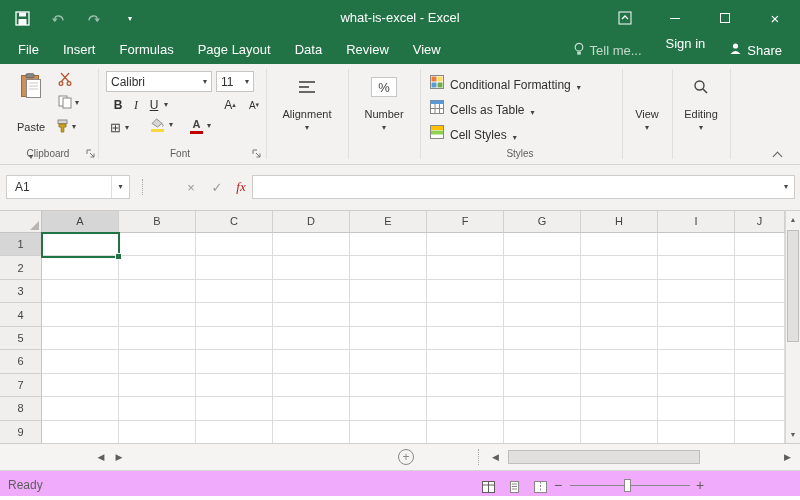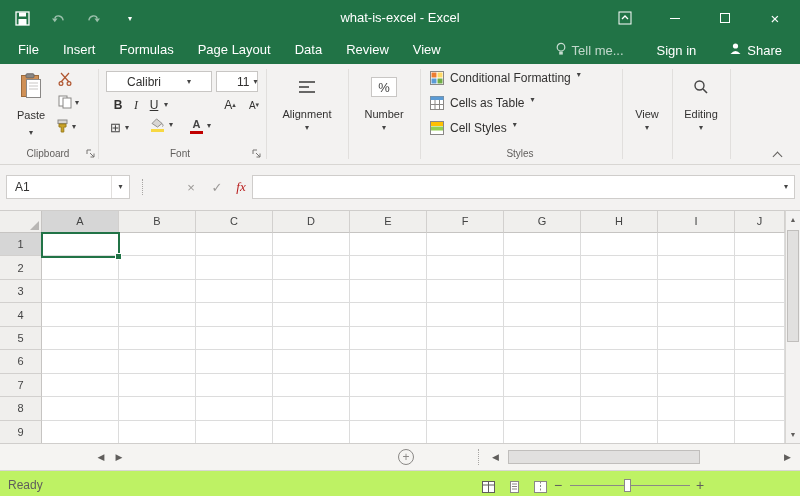--- a/index.html
+++ b/index.html
@@ -17,56 +17,56 @@
   .win-controls { position:absolute; right:0; top:0; height:36px; display:flex; align-items:center; }
   .wc { width:50px; height:36px; display:flex; align-items:center; justify-content:center; font-size:15px; color:#fff; }
   .maxbox { width:10px; height:10px; border:1px solid #fff; display:inline-block; }
   .minbar { width:10px; height:1px; background:#fff; display:inline-block; }
   .caret-w { color:#fff; font-size:8px; }
 
   
   .tabrow { position:absolute; left:0; top:36px; width:800px; height:28px; background:#217346; display:flex; align-items:stretch; font-size:13px; color:#fff; padding-left:6px; }
   .rtab { padding:0 12px; line-height:28px; white-space:nowrap; }
   .rtab.active { background:#f3f2f1; color:#217346; font-weight:bold; }
-  .tab-right { margin-left:auto; display:flex; align-items:center; gap:15px; padding-right:10px; }
+  .tab-right { margin-left:auto; display:flex; gap:6px; padding-right:10px; }
   .tellme { display:flex; align-items:center; gap:5px; color:rgba(255,255,255,.72); padding:0 8px; }
   .signin { padding:0 10px; }
   .sharebtn { display:flex; align-items:center; gap:5px; padding:0 8px; }
 
   
   .ribbon { position:absolute; left:0; top:64px; width:800px; height:101px; background:#f3f2f1; border-bottom:1px solid #d8d6d3; font-size:11px; color:#323130; }
   .gdiv { position:absolute; top:5px; height:90px; width:1px; background:#e1dfdd; }
   .glabel { position:absolute; top:84px; font-size:10px; color:#605e5c; text-align:center; }
   .launcher { position:absolute; top:84px; }
   .caret { font-size:8px; color:#444; line-height:1; }
   .vstack { display:flex; flex-direction:column; align-items:center; }
   .hrow { position:absolute; display:flex; align-items:center; }
 
-  .paste-btn { position:absolute; left:8px; top:6px; width:46px; height:74px; display:flex; flex-direction:column; align-items:center; padding-top:3px; gap:8px; }
+  .paste-btn { position:absolute; left:8px; top:6px; width:46px; height:74px; display:flex; flex-direction:column; align-items:center; padding-top:3px; gap:20px; }
   .small-tool { position:absolute; display:flex; align-items:center; gap:3px; }
 
-  .combo { position:absolute; height:21px; background:#fff; border:1px solid #c8c6c4; display:flex; align-items:center; font-size:12px; padding:0 20px; color:#323130; }
+  .combo { position:absolute; height:21px; background:#fff; border:1px solid #c8c6c4; display:flex; align-items:center; font-size:12px; padding:0 4px; color:#323130; }
   .combo .caret { margin-left:auto; padding-left:4px; }
 
   .fbtn { display:inline-flex; align-items:center; justify-content:center; min-width:16px; height:18px; font-size:12px; color:#323130; }
   .b { font-weight:bold; }
   .i { font-style:italic; font-family:"Liberation Serif", serif; }
   .u { text-decoration:underline; }
   .colorbar { display:block; width:13px; height:3px; margin-top:1px; }
   .red { background:#c00000; }
   .yellow { background:#f7d842; }
   .tinytri { font-size:7px; vertical-align:super; color:#444; }
 
   .collapsed-group { position:absolute; top:6px; height:86px; display:flex; flex-direction:column; align-items:center; justify-content:flex-start; }
   .cg-icon { height:26px; display:flex; align-items:center; margin-top:4px; }
   .cg-label { margin-top:8px; font-size:11px; color:#323130; }
   .cg-caret { margin-top:4px; }
   .pctbox { width:26px; height:20px; border:1px solid #c8c6c4; background:#fff; display:flex; align-items:center; justify-content:center; font-size:13px; color:#444; }
 
-  .style-item { position:absolute; left:430px; height:21px; display:flex; align-items:flex-start; gap:6px; font-size:12px; color:#323130; }
+  .style-item { position:absolute; left:430px; height:21px; display:flex; align-items:flex-end; gap:6px; font-size:12px; color:#323130; }
   .chev-up { display:inline-block; width:7px; height:7px; border-left:1.5px solid #605e5c; border-top:1.5px solid #605e5c; transform:rotate(45deg); }
 
   
   .formulabar { position:absolute; left:0; top:165px; width:800px; height:45px; background:#f3f2f1; }
   .namebox { position:absolute; left:6px; top:10px; width:124px; height:24px; background:#fff; border:1px solid #cfcdcb; display:flex; align-items:center; font-size:12px; color:#323130; }
   .namebox .nb-text { padding-left:8px; flex:1; }
   .nb-caret { width:18px; height:100%; display:flex; align-items:center; justify-content:center; border-left:1px solid #e1dfdd; }
   .dotsep { position:absolute; left:142px; top:14px; height:16px; border-left:1px dotted #a8a6a4; }
   .fx-btn { position:absolute; top:10px; height:24px; width:22px; display:flex; align-items:center; justify-content:center; color:#9a9896; font-size:13px; }
   .fx-it { font-family:"Liberation Serif", serif; font-style:italic; color:#b91c1c; }
@@ -101,21 +101,21 @@
   .sheettabs { position:absolute; left:132px; top:0; height:26px; display:flex; }
   .stab { padding:0 18px; line-height:25px; border-right:1px solid #d8d6d3; color:#555; }
   .stab:first-child { border-left:1px solid #d8d6d3; }
   .stab.active { background:#fff; color:#217346; font-weight:bold; border-bottom:2px solid #217346; }
   .newsheet { position:absolute; left:398px; top:5px; width:16px; height:16px; border:1px solid #8a8886; border-radius:50%; color:#8a8886; font-size:12px; line-height:14px; text-align:center; }
   .sheetsep { position:absolute; left:478px; top:5px; height:16px; border-left:1px dotted #a8a6a4; }
   .hs-arrow { position:absolute; top:0; height:26px; display:flex; align-items:center; font-size:9px; color:#605e5c; }
   .hs-thumb { position:absolute; left:508px; top:6px; width:192px; height:14px; background:#e1e0df; border:1px solid #c0bebc; }
 
   
-  .statusbar { position:absolute; left:0; top:470px; width:800px; height:26px; background:#bef264; border-top:1px solid #d8d6d3; font-size:12px; color:#605e5c; }
+  .statusbar { position:absolute; left:0; top:470px; width:800px; height:26px; background:#f0abfc; border-top:1px solid #d8d6d3; font-size:12px; color:#605e5c; }
   .ready { position:absolute; left:8px; top:0; line-height:29px; }
   .viewbtn { position:absolute; top:8px; width:20px; height:16px; display:flex; align-items:center; justify-content:center; }
   .zoom-out { position:absolute; left:554px; top:0; line-height:29px; font-size:14px; color:#605e5c; }
   .zoom-track { position:absolute; left:570px; top:14px; width:120px; height:1px; background:#8a8886; }
   .zoom-thumb { position:absolute; left:624px; top:8px; width:7px; height:13px; background:#fff; border:1px solid #8a8886; }
   .zoom-in { position:absolute; left:696px; top:0; line-height:29px; font-size:14px; color:#605e5c; }
 </style>
 </head>
 <body>
 

